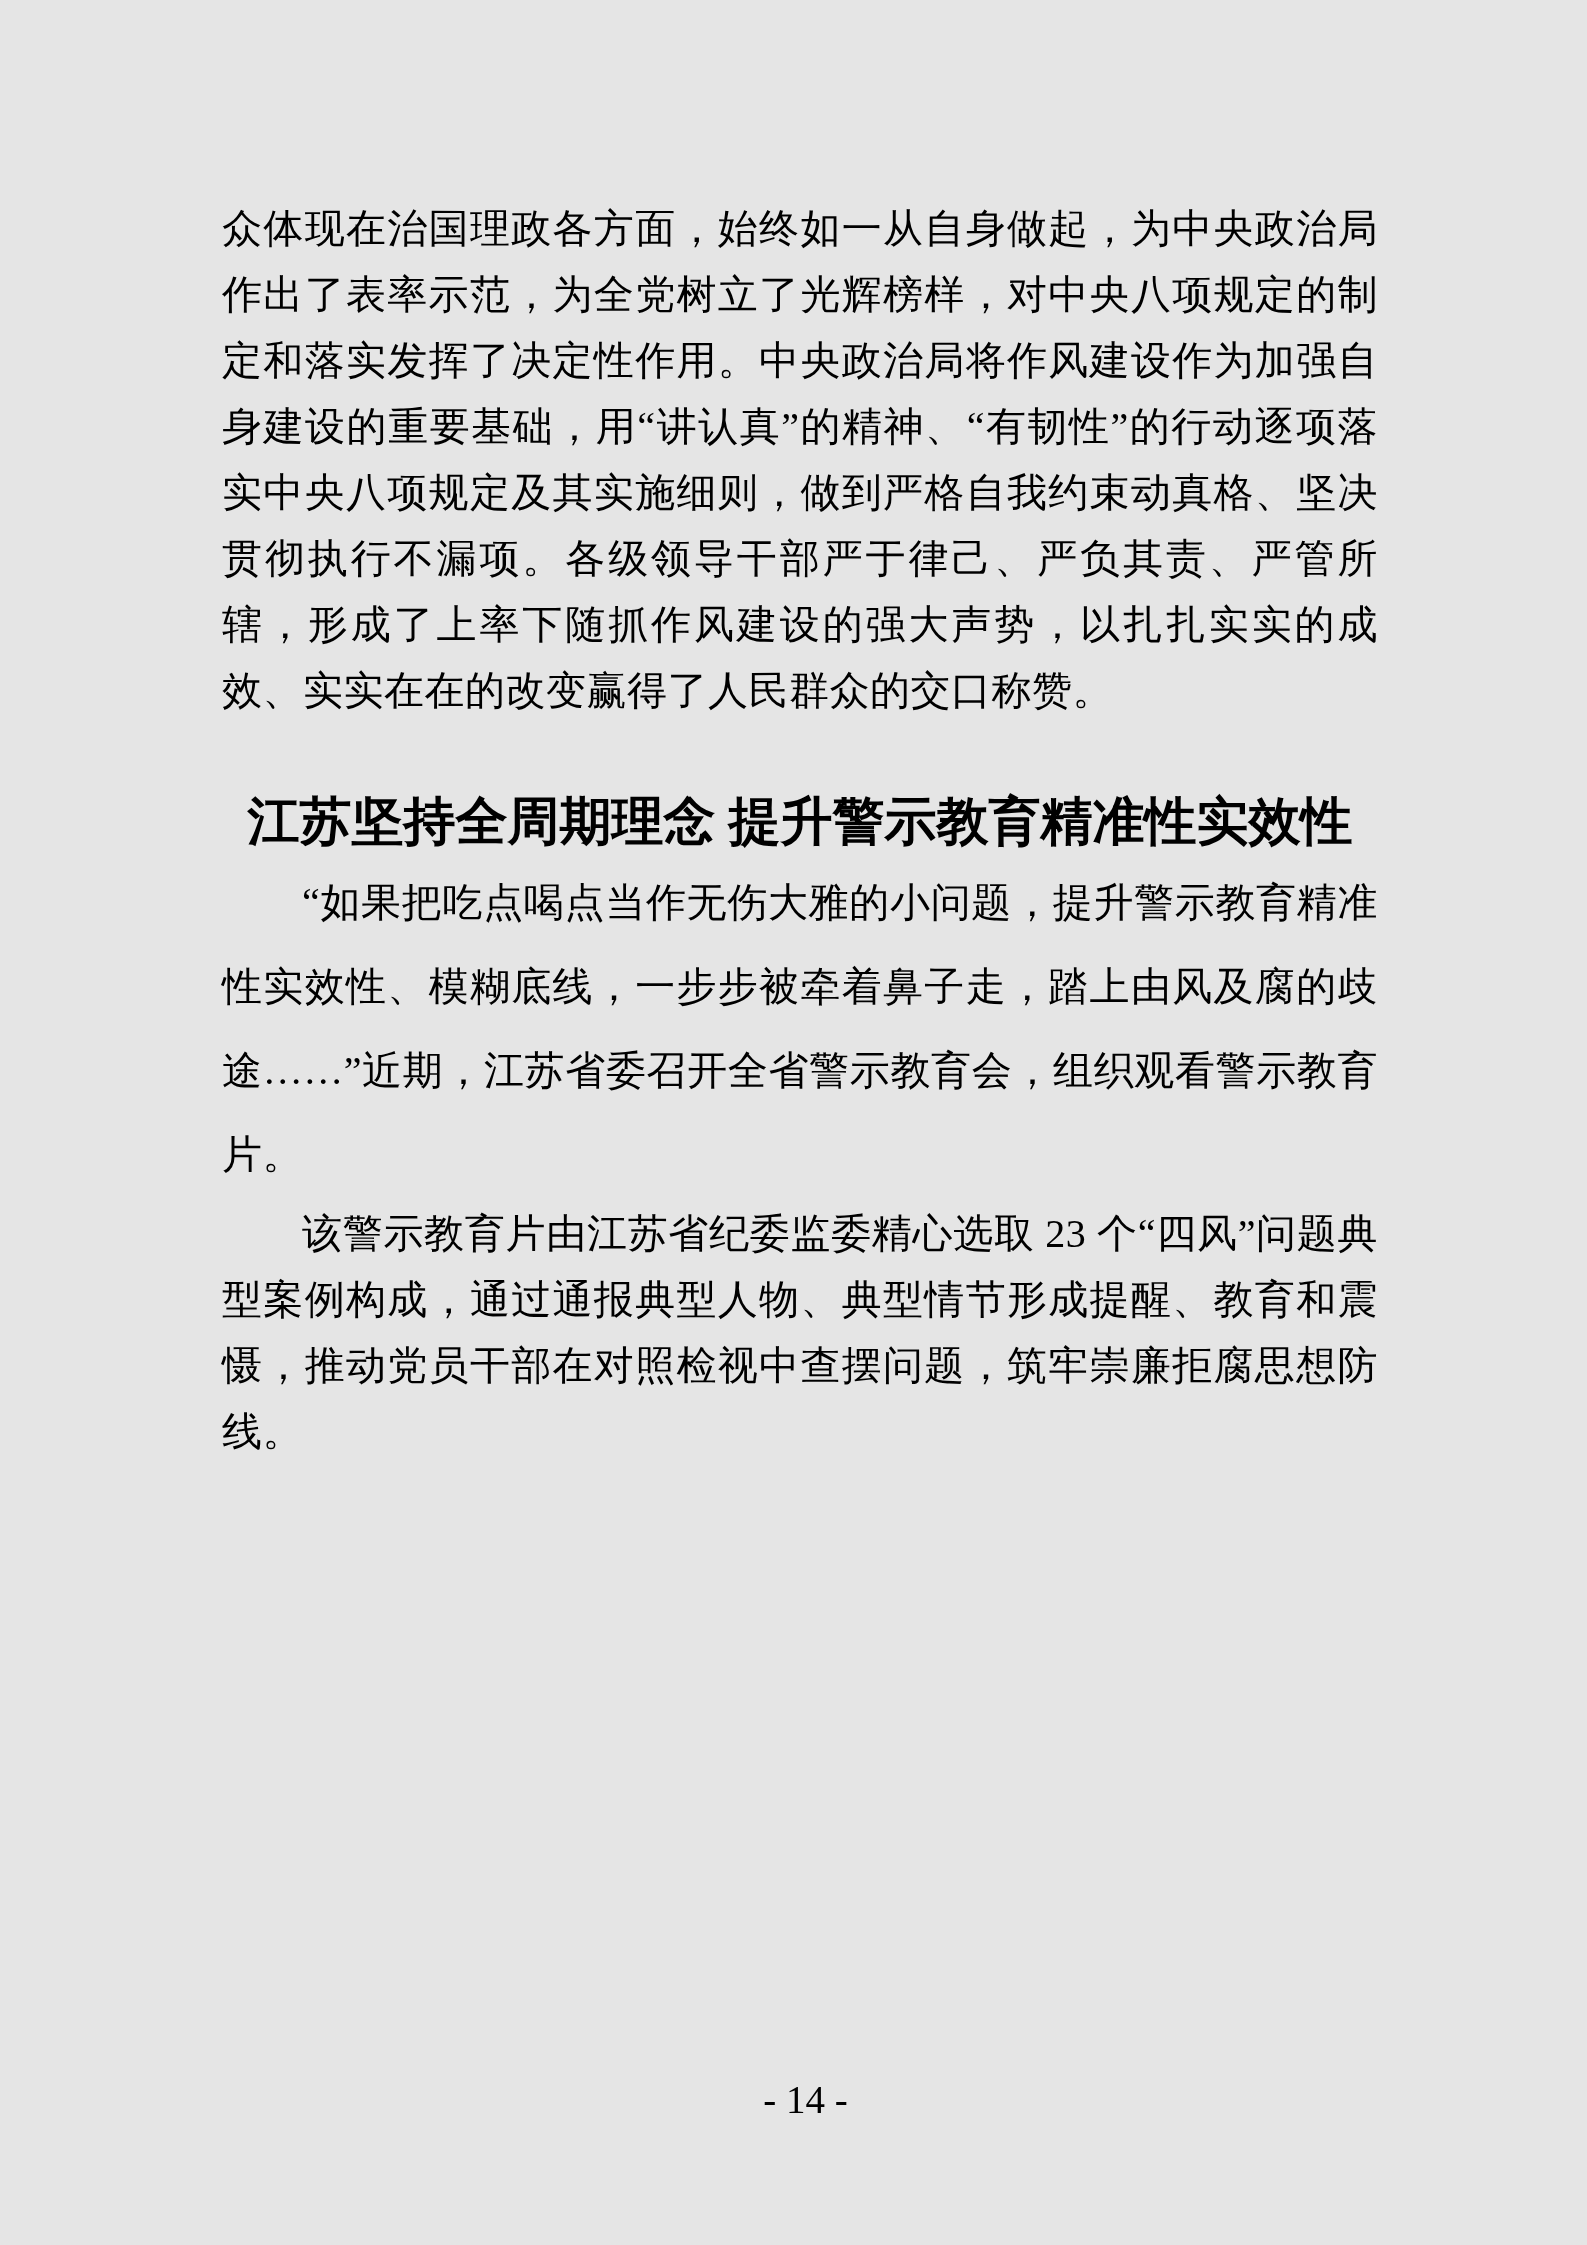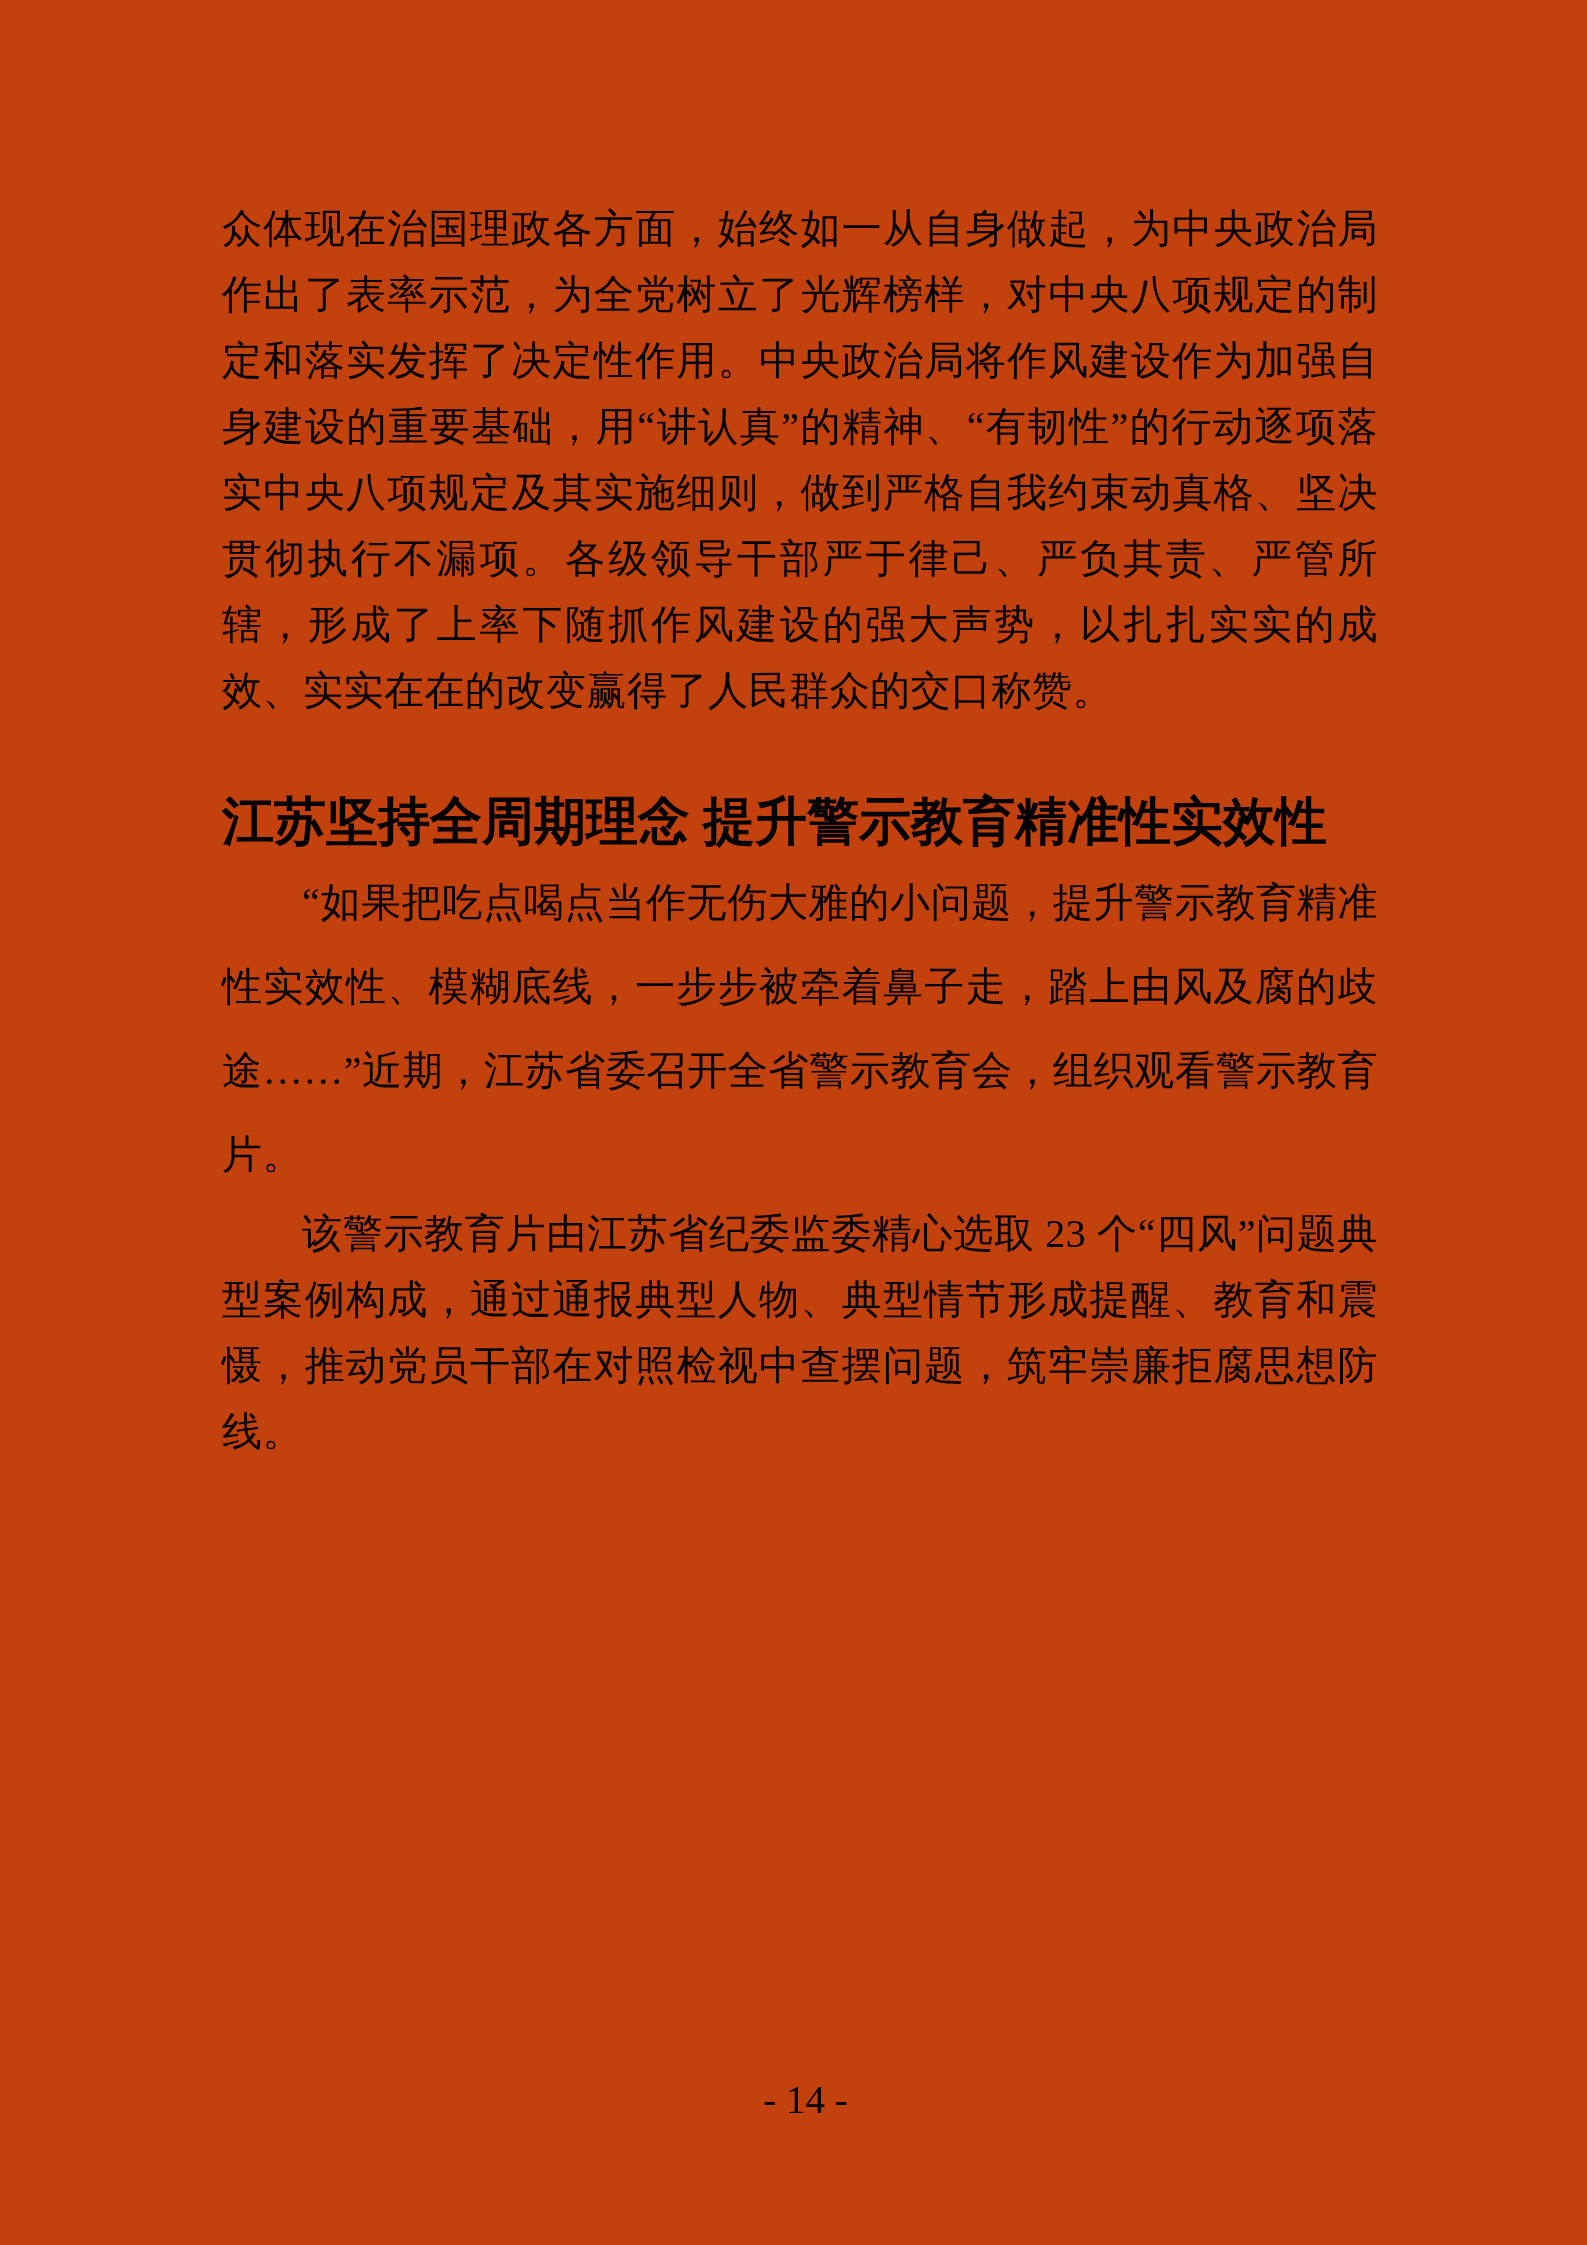--- a/index.html
+++ b/index.html
@@ -4,21 +4,21 @@
 <style>
   html, body {
     margin: 0;
     padding: 0;
     background: #ffffff;
   }
   .page {
     position: relative;
     width: 1587px;
     height: 2245px;
-    background: #c2410c;
+    background: #e5e5e5;
     overflow: hidden;
     font-family: "Liberation Serif", "DejaVu Serif", serif;
     color: #000000;
   }
   .content {
     position: absolute;
     left: 222px;
     top: 196px;
     width: 1156px;
   }
@@ -49,20 +49,21 @@
     font-size: 43px;
     line-height: 66px;
     text-align: left;
     color: #000000;
   }
   .article-title {
     margin: 60px 0 0 0;
     font-size: 52px;
     line-height: 76px;
     font-weight: bold;
+    text-align: center;
     white-space: nowrap;
     color: #000000;
   }
   .page-number {
     position: absolute;
     left: 0;
     top: 2078px;
     width: 100%;
     text-align: center;
     font-size: 39px;

